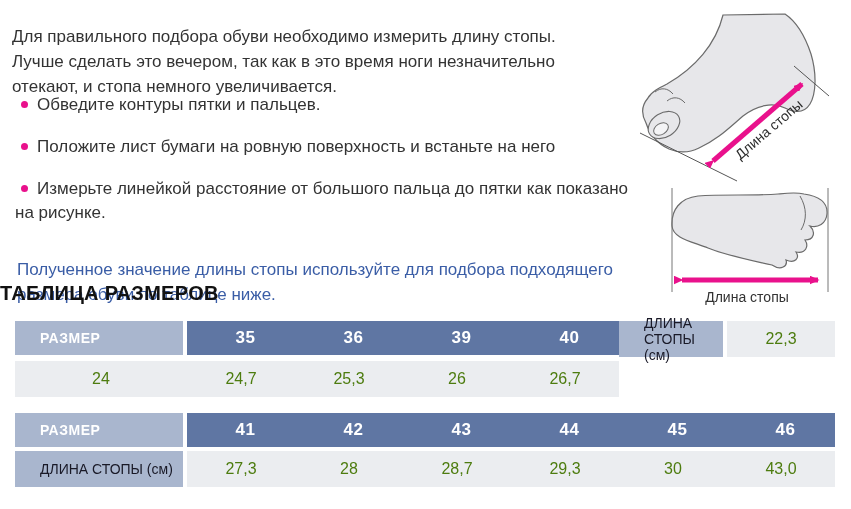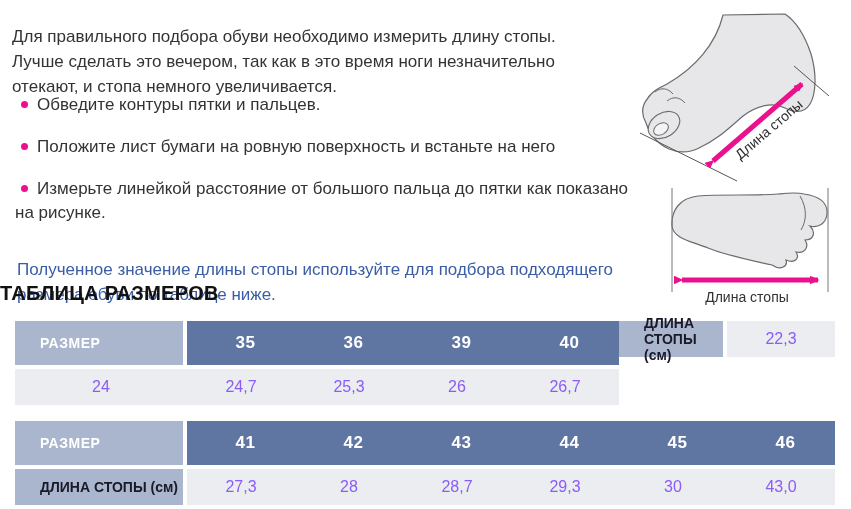--- a/index.html
+++ b/index.html
@@ -25,30 +25,30 @@
     font-size:17px; line-height:25px; color:#3a5da6;margin-top:36px;
   }
   .table-title {
     position:absolute; left:0; top:282px; width:768px; 
     font-size:20px; font-weight:bold; color:#121212; letter-spacing:0.3px;
   }
   .tables { position:absolute; left:15px; top:321px; width:820px; }
   .size-table { display:grid; grid-template-columns:172px repeat(6,1fr); row-gap:4px; }
   .size-table.second { margin-top:16px; }
   .cell { display:flex; align-items:center; justify-content:center; box-sizing:border-box; }
-  .hrow { height:44px; }
+  .hrow { height:34px; }
   .drow { height:36px; }
   .label-cell {
     justify-content:flex-start; padding-left:25px;
     background:#a9b6ce; border-right:4px solid #ffffff;
   }
   .size-header-text { color:#ffffff; font-weight:bold; font-size:14px; letter-spacing:0.5px; }
-  .length-header-text { color:#191927; font-weight:bold; font-size:14px; }
+  .length-header-text { color:#191927; font-weight:normal; font-size:14px; }
   .size-cell { background:#5f76a3; color:#ffffff; font-weight:bold; font-size:17px; letter-spacing:0.5px;padding-left:9px; }
-  .length-cell { background:#ebedf0; color:#8b5cf6; font-size:16px; }
+  .length-cell { background:#ebedf0; color:#4d7c0f; font-size:16px; }
   .fig { position:absolute; }
   .fig-side { left:633px; top:4px; }
   .fig-sole { left:638px; top:186px; }
   svg text { font-family:"Liberation Sans", sans-serif; }
 </style>
 </head>
 <body>
 
 <p class="intro">Для правильного подбора обуви необходимо измерить длину стопы. Лучше сделать это вечером, так как в это время ноги незначительно отекают, и стопа немного увеличивается.</p>
 

